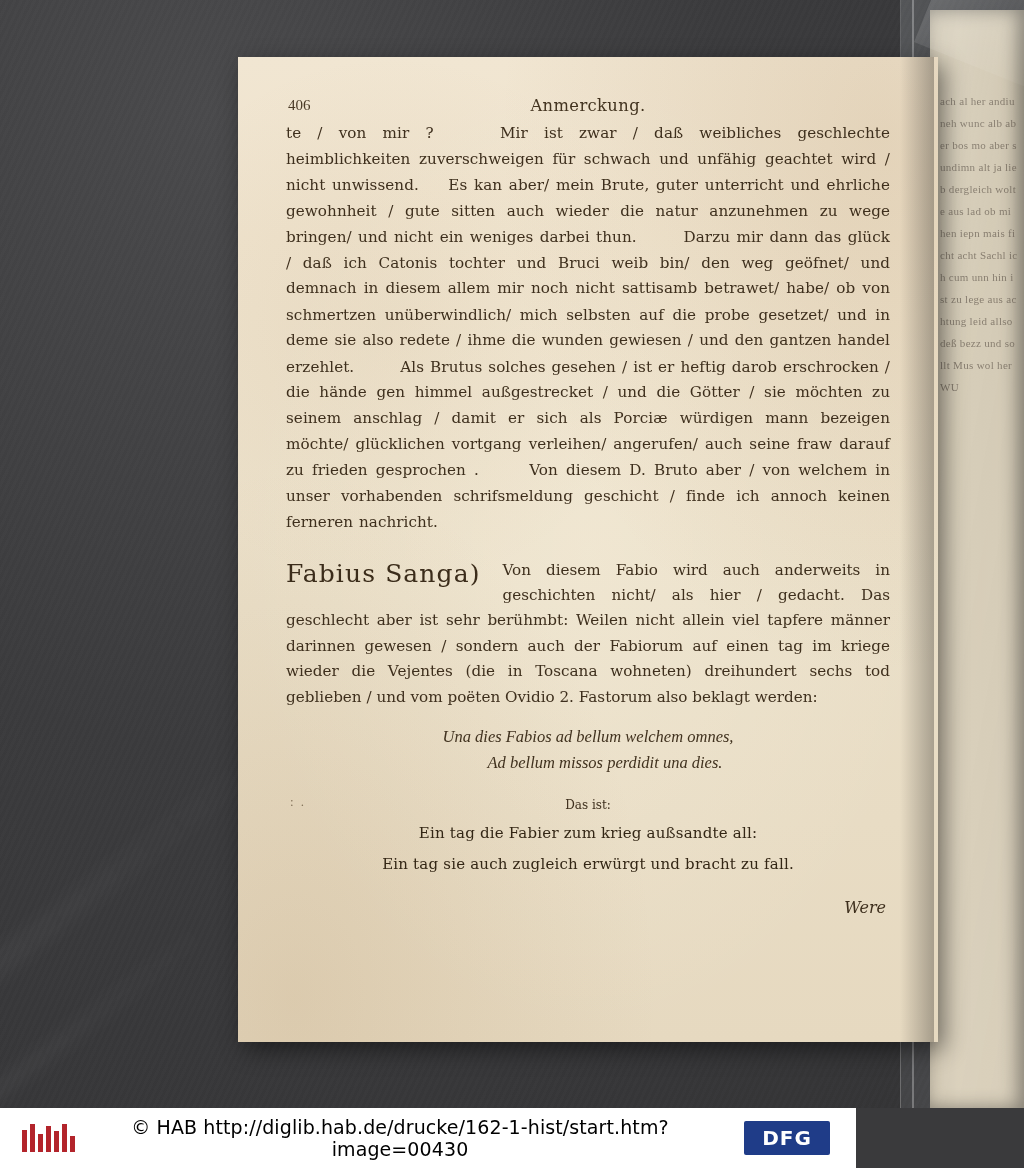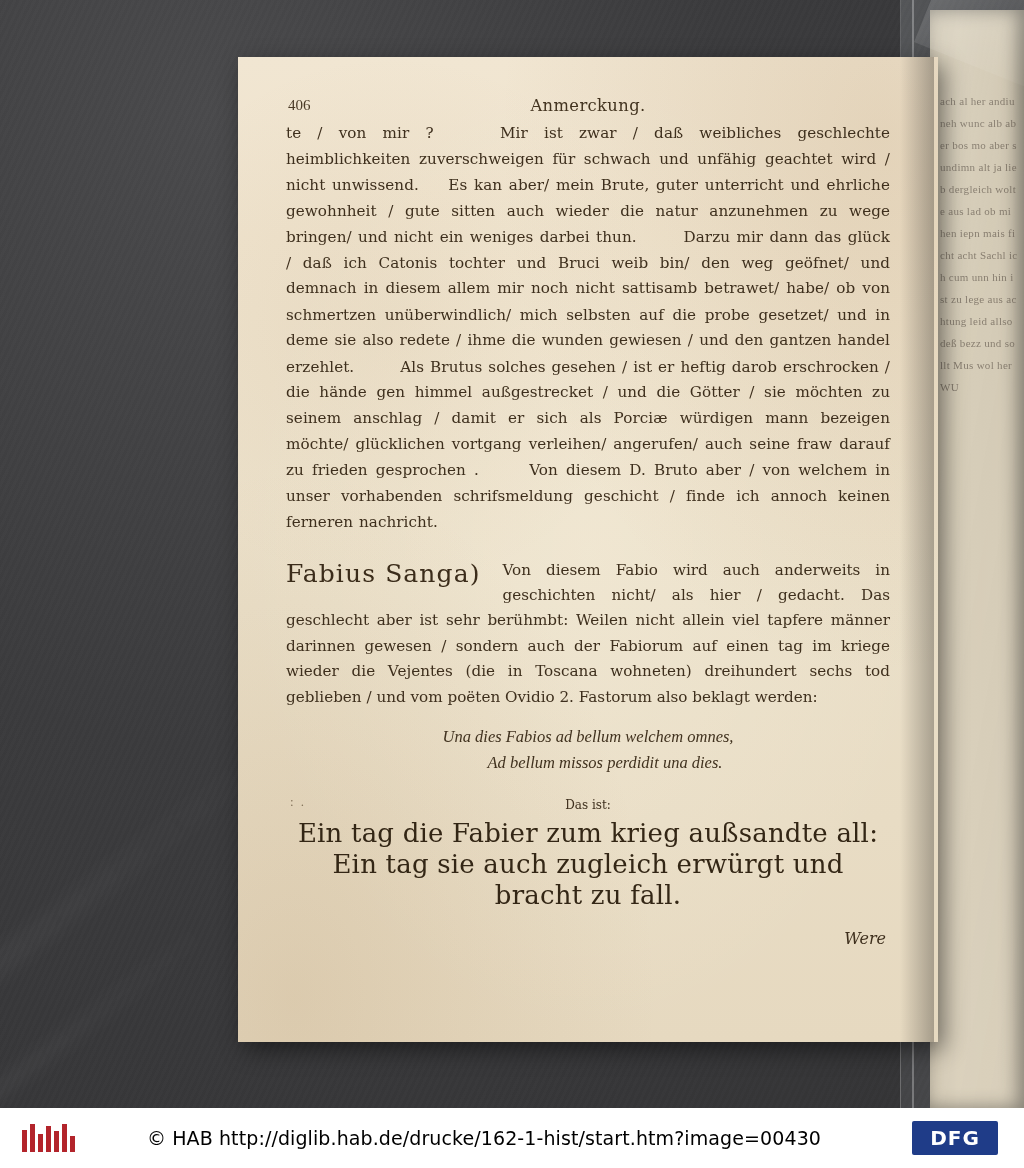--- a/index.html
+++ b/index.html
@@ -183,21 +183,21 @@
     margin-top: 22px;
     text-align: center;
     font-family: "DejaVu Serif", serif;
     font-size: 12px;
     color: #3e2f1d;
   }
   .german-verse {
     margin-top: 6px;
     text-align: center;
     font-family: "DejaVu Serif", serif;
-    font-size: 26px;
+    font-size: 15px;
     line-height: 31px;
     color: #332615;
     letter-spacing: .2px;
   }
   .catchword {
     margin-top: 18px;
     text-align: right;
     padding-right: 4px;
     font-family: "DejaVu Serif", serif;
     font-size: 16px;
@@ -221,21 +221,21 @@
     width: 34px; height: 985px;
     background: linear-gradient(90deg, rgba(0,0,0,0), rgba(0,0,0,.28));
     pointer-events: none;
     z-index: 3;
   }
 
   
   .footer {
     position: absolute;
     left: 0; bottom: 0;
-    width: 1024px; height: 60px;
+    width: 856px; height: 60px;
     background: #fff;
     display: flex;
     align-items: center;
   }
   .footer-logo {
     width: 96px;
     display: flex;
     justify-content: center;
     align-items: center;
   }

